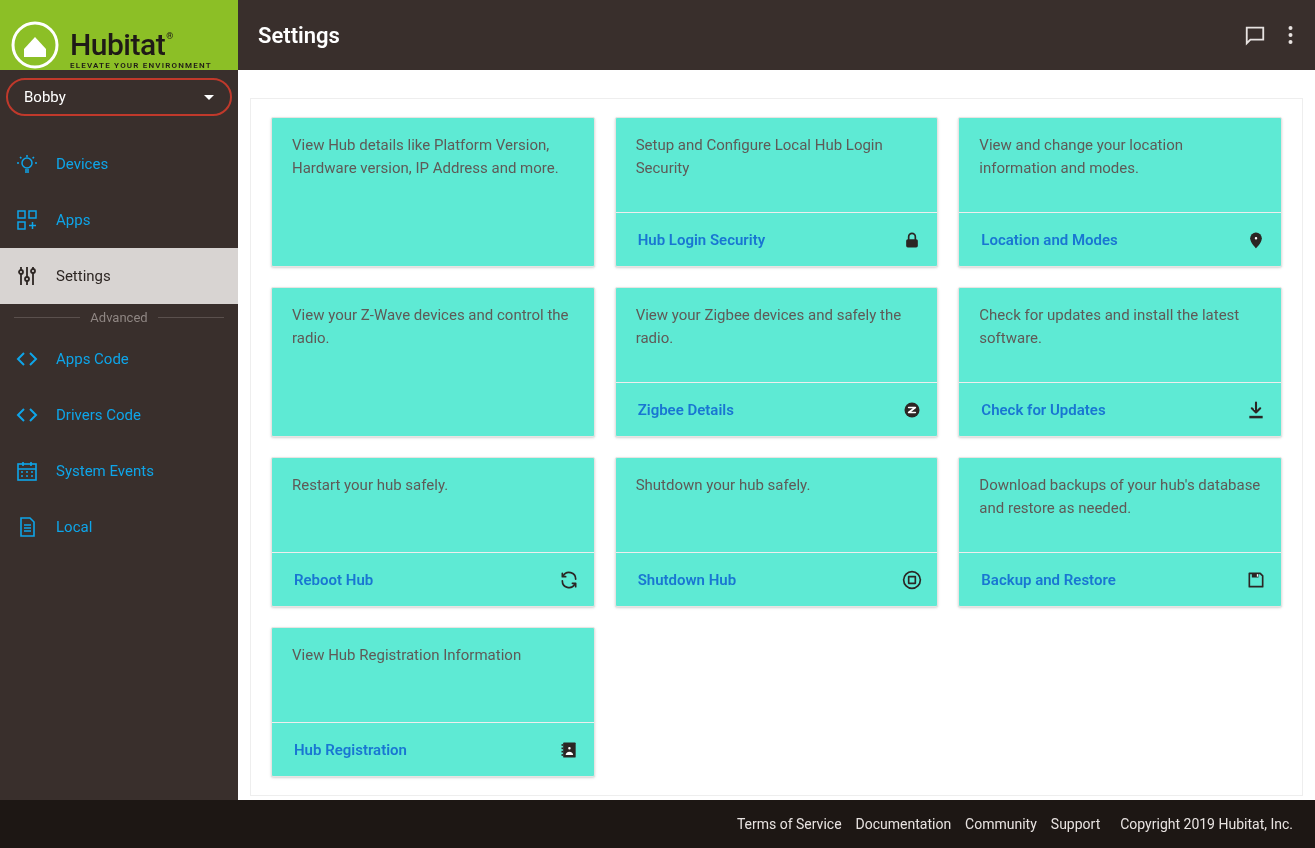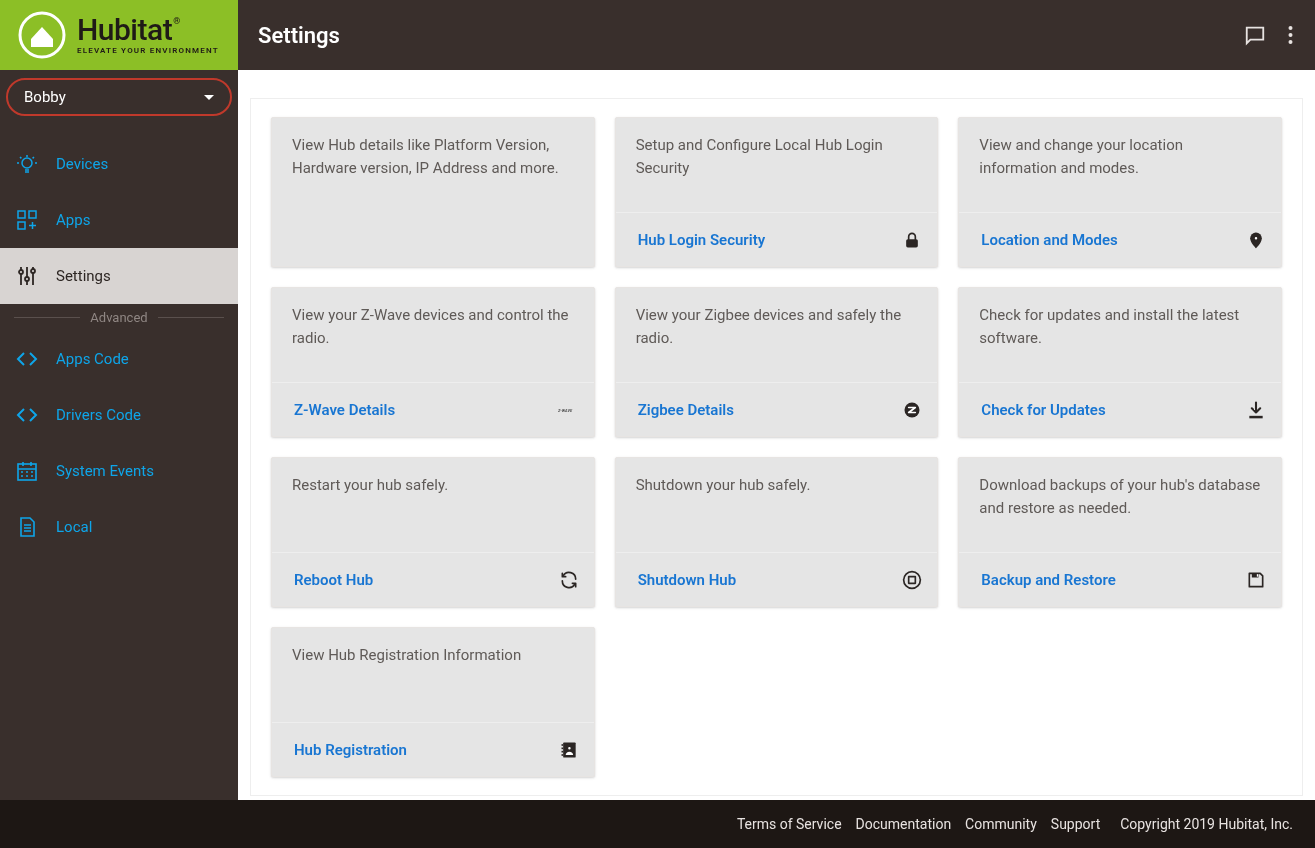--- a/index.html
+++ b/index.html
@@ -18,22 +18,22 @@
     display: flex;
     height: 70px;
     background: #392f2c;
     color: #fff;
     align-items: stretch;
   }
   .logo-block {
     width: 238px;
     background: #8cbf26;
     display: flex;
-    align-items: center;
-    padding-left: 17px;
+    align-items: flex-end;
+    padding-left: 10px;
     gap: 10px;
   }
   .logo-mark {
     width: 50px; height: 50px;
     position: relative;
   }
   .logo-mark svg { width: 50px; height: 50px; }
   .logo-text { display: flex; flex-direction: column; line-height: 1; }
   .logo-text .brand {
     font-size: 30px;
@@ -153,21 +153,21 @@
     border: 1px solid #eee;
     padding: 18px 8px 18px 8px;
   }
   .cards {
     display: grid;
     grid-template-columns: repeat(3, 1fr);
     gap: 20px;
     padding: 0 12px;
   }
   .card {
-    background: #e5e5e5;
+    background: #5eead4;
     border: 1px solid #e7e4e2;
     border-radius: 2px;
     box-shadow: 0 1px 3px rgba(0,0,0,0.12), 0 1px 2px rgba(0,0,0,0.06);
     display: flex;
     flex-direction: column;
     min-height: 150px;
   }
   .card .desc {
     padding: 16px 20px 10px 20px;
     font-size: 15px;
@@ -361,28 +361,20 @@
       <span class="action-icon">
               <svg width="20" height="20" viewBox="0 0 24 24" fill="none" stroke="currentColor" stroke-width="2" stroke-linecap="round" stroke-linejoin="round">
                 <path d="M12 22s7-6.5 7-12a7 7 0 1 0-14 0c0 5.5 7 12 7 12z" fill="currentColor" stroke="none"></path>
                 <circle cx="12" cy="10" r="2.5" fill="#fff"></circle>
               </svg>
             </span>
     </div>
         </div>
         <div class="card">
     <div class="desc">View your Z-Wave devices and control the radio.</div>
-    <div class="action-row">
-      <span class="link">Z-Wave Details</span>
-      <span class="action-icon">
-              <svg width="28" height="14" viewBox="0 0 56 20">
-                <text x="0" y="14" font-size="10" font-style="italic" font-weight="700" fill="#555">Z-WAVE</text>
-              </svg>
-            </span>
-    </div>
         </div>
         <div class="card">
     <div class="desc">View your Zigbee devices and safely the radio.</div>
     <div class="action-row">
       <span class="link">Zigbee Details</span>
       <span class="action-icon">
               <svg width="20" height="20" viewBox="0 0 24 24" fill="none" stroke="currentColor" stroke-width="2" stroke-linecap="round" stroke-linejoin="round">
                 <circle cx="12" cy="12" r="9" fill="currentColor" stroke="none"></circle>
                 <path d="M8 9h8l-8 6h8" stroke="#fff" stroke-width="2"></path>
               </svg>

